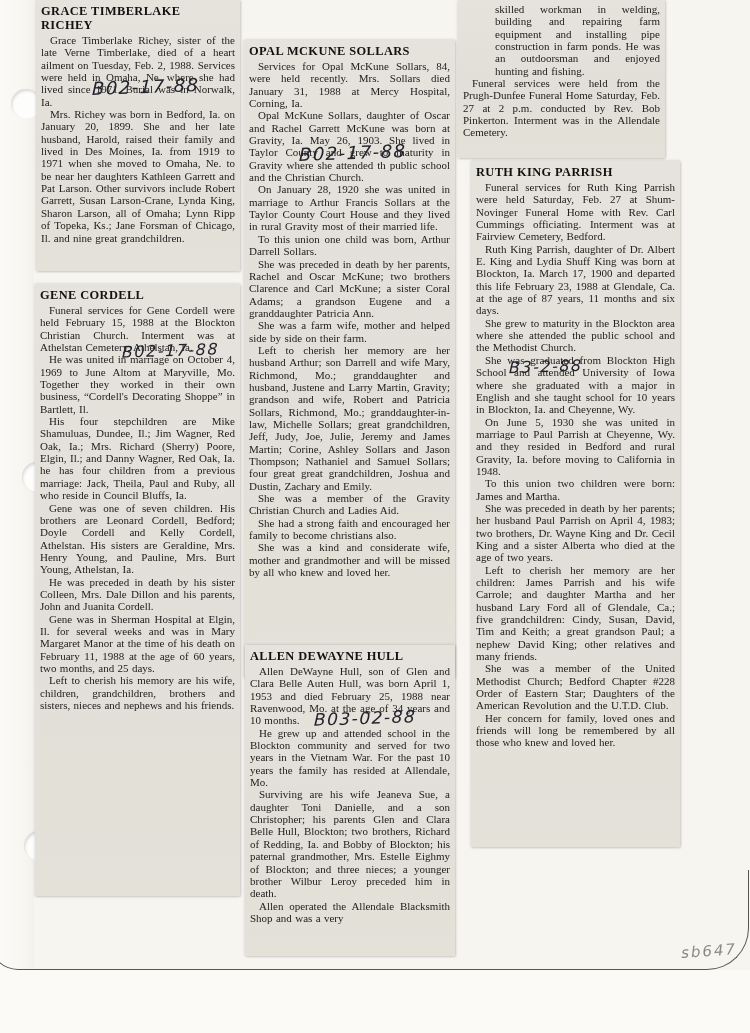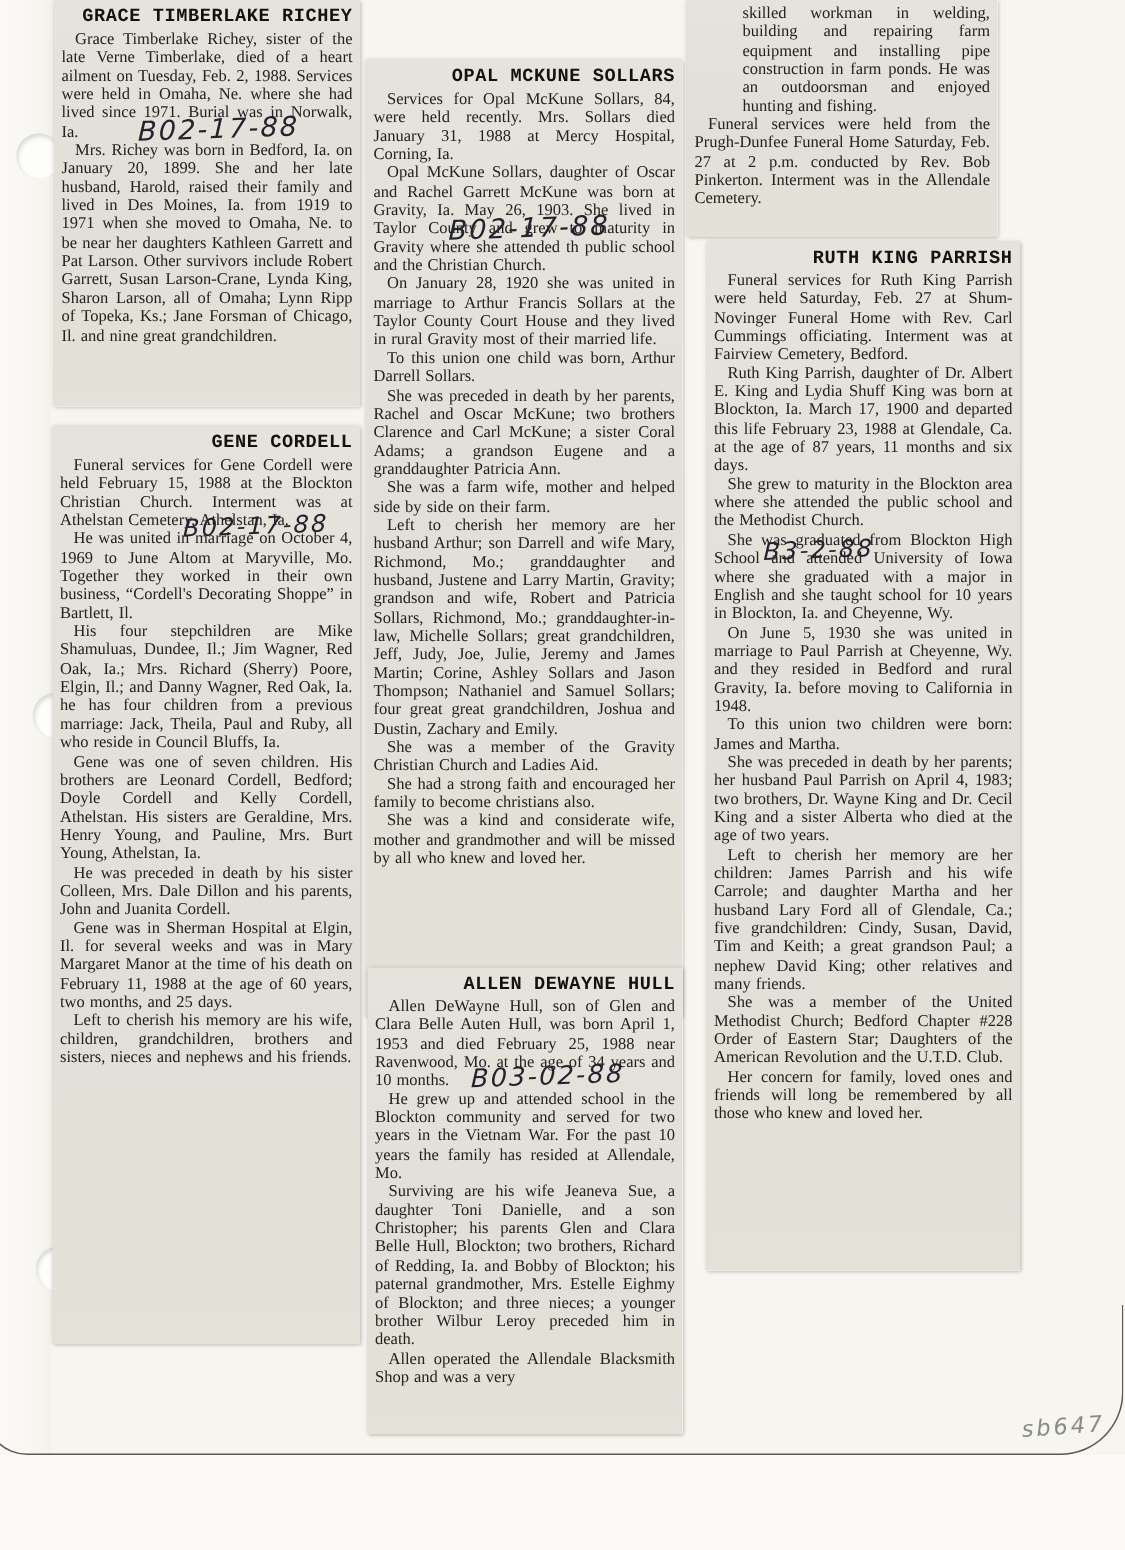--- a/index.html
+++ b/index.html
@@ -41,22 +41,22 @@
     background:linear-gradient(180deg,#e6e3dc 0%,#e2dfd8 55%,#e4e1d9 100%);
     box-shadow:0 0 3px rgba(0,0,0,0.18), 1px 1px 2px rgba(0,0,0,0.10);
     color:#222220;
     padding:3px 5px 4px 5px;
     box-sizing:border-box;
     overflow:hidden;
   }
   .headline{
     margin:1px 0 2px 0;
     font-size:12.4px;line-height:14px;
-    font-weight:bold;text-align:right;
-    letter-spacing:0.4px;color:#121210;font-family:Liberation Mono, monospace;
+    font-weight:bold;text-align:left;
+    letter-spacing:0.4px;color:#121210;
   }
   .para{
     margin:0;
     font-size:11px;line-height:12.35px;
     text-align:justify;text-indent:9px;
     word-spacing:0.6px;
   }
   .clip-richey  {left:36px; top:0;     width:204px;height:271px;}
   .clip-cordell {left:35px; top:284px; width:205px;height:612px;}
   .clip-sollars {left:244px;top:0;     width:211px;height:638px;margin-top:40px;}

